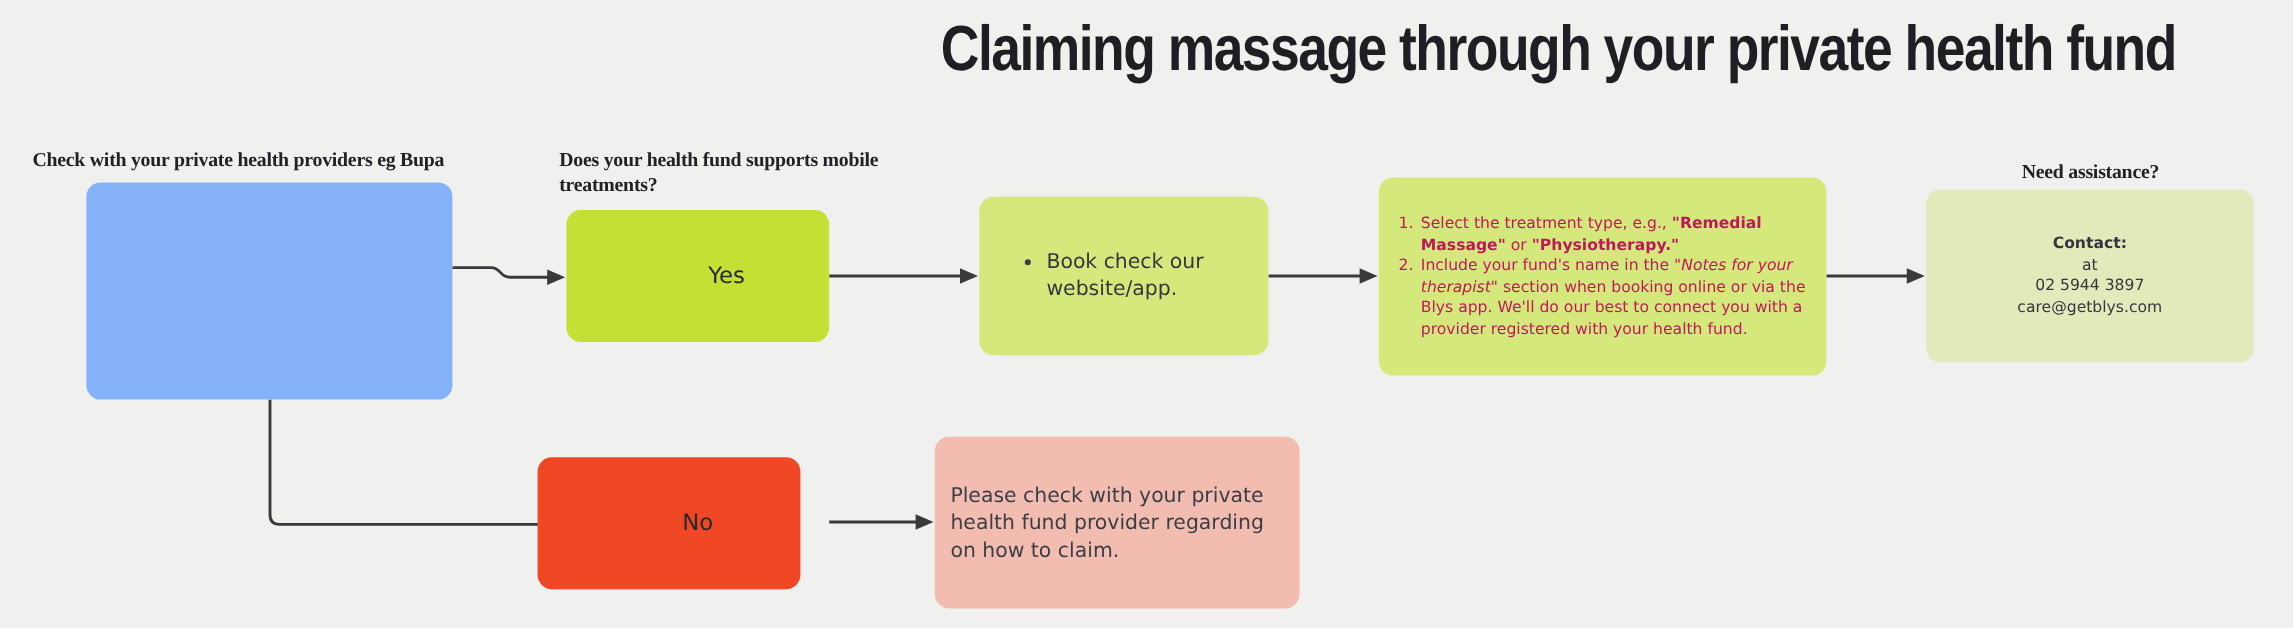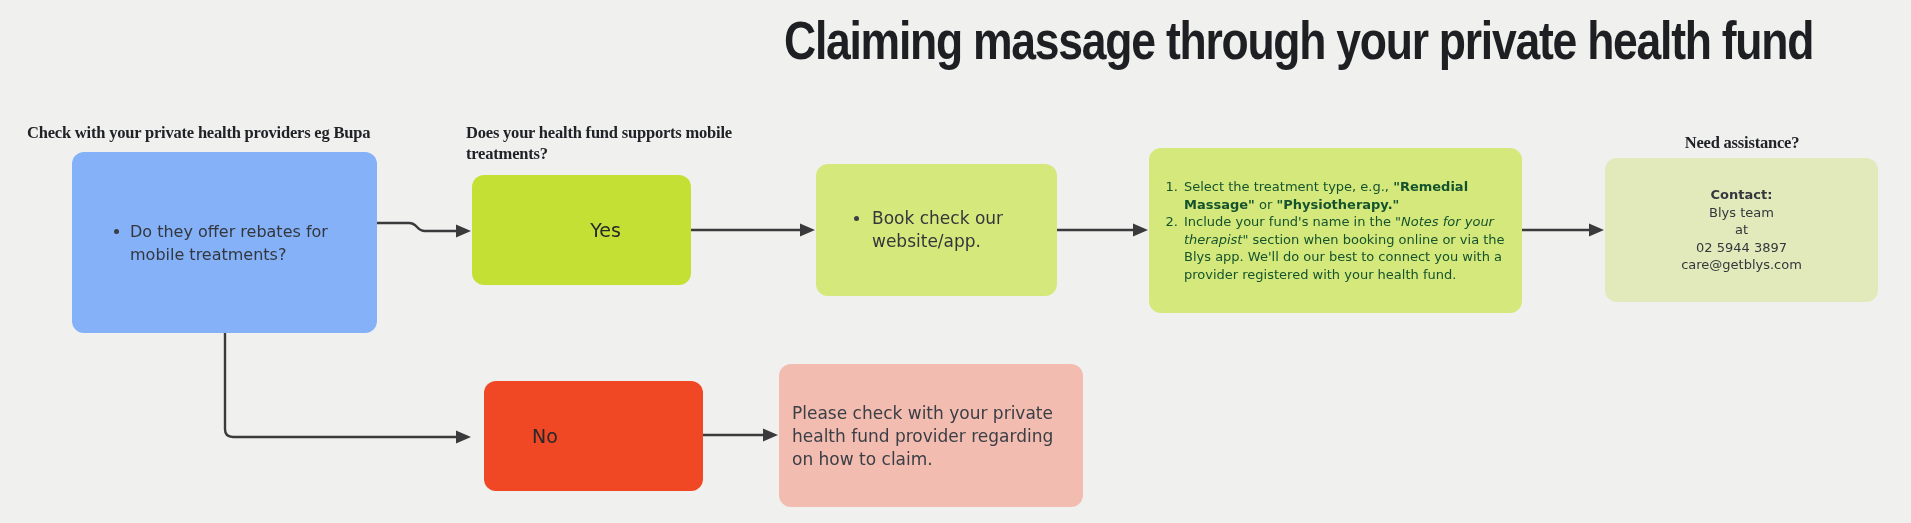--- a/index.html
+++ b/index.html
@@ -19,30 +19,30 @@
   #hdr-check{left:27px;top:122px;width:440px;}
   #hdr-fund{left:466px;top:122px;width:345px;}
   #hdr-assist{left:1638px;top:132px;width:208px;text-align:center;}
 
   .node{position:absolute;border-radius:12px;display:flex;align-items:center;}
   #box-check{left:72px;top:152px;width:305px;height:181px;background:#85b1f8;}
   #box-yes{left:472px;top:175px;width:219px;height:110px;background:#c5e034;justify-content:center;}
   #box-book{left:816px;top:164px;width:241px;height:132px;background:#d5e87b;}
   #box-steps{left:1149px;top:148px;width:373px;height:165px;background:#d5e87b;}
   #box-assist{left:1605px;top:158px;width:273px;height:144px;background:#e2eabc;justify-content:center;text-align:center;}
-  #box-no{left:484px;top:381px;width:219px;height:110px;background:#f04724;}
+  #box-no{left:448px;top:381px;width:219px;height:110px;background:#f04724;justify-content:center;}
   #box-pink{left:779px;top:364px;width:304px;height:143px;background:#f3bcb1;}
 
   ul.dot-list{list-style:none;margin:0;padding:0 19px 0 40px;font-size:16px;line-height:23px;color:#33373d;}
   ul.dot-list li{position:relative;padding-left:18px;}
   ul.dot-list li::before{content:"";position:absolute;left:2px;top:9px;width:5px;height:5px;border-radius:50%;background:#3a3e45;}
   #box-book ul.dot-list{padding:0 16px 0 36px;font-size:17px;}
   #box-book ul.dot-list li{padding-left:20px;}
 
-  ol.steps{margin:0;padding:0 8px 0 33px;font-size:13px;line-height:17.5px;color:#14532d;}
+  ol.steps{margin:0;padding:0 8px 0 33px;font-size:13px;line-height:17.5px;color:#be185d;}
   ol.steps li{padding-left:2px;margin:0;}
   ol.steps b{font-weight:700;}
   ol.steps i{font-style:italic;}
 
   .yn-label{font-size:19px;color:#26282c;margin-left:48px;}
   .assist-inner{width:100%;font-size:13px;line-height:17.5px;color:#33373d;}
   .assist-inner .contact{font-weight:700;}
   .assist-lines{list-style:none;margin:0;padding:0;}
   .pink-text{padding:2px 16px 0 13px;font-size:17px;line-height:23px;color:#3a3e45;}
 </style>
@@ -81,21 +81,20 @@
   <div class="title-wrap">
     <span class="title">Claiming massage through your private health fund</span>
   </div>
 
   <div id="hdr-check" class="col-hdr">Check with your private health providers eg Bupa</div>
   <div id="hdr-fund" class="col-hdr">Does your health fund supports mobile treatments?</div>
   <div id="hdr-assist" class="col-hdr">Need assistance?</div>
 
   <div id="box-check" class="node">
     <ul class="dot-list">
-        <li><span>Do they offer rebates for mobile treatments?</span></li>
       </ul>
   </div>
 
   <div id="box-yes" class="node">
     <span class="yn-label">Yes</span>
   </div>
 
   <div id="box-book" class="node">
     <ul class="dot-list">
         <li><span>Book check our website/app.</span></li>
@@ -106,21 +105,20 @@
     <ol class="steps">
         <li><span>Select the treatment type, e.g., </span><b>"Remedial Massage"</b><span> or </span><b>"Physiotherapy."</b></li>
         <li><span>Include your fund's name in the </span><i>"Notes for your therapist"</i><span> section when booking online or via the Blys app. We'll do our best to connect you with a provider registered with your health fund.</span></li>
       </ol>
   </div>
 
   <div id="box-assist" class="node">
     <div class="assist-inner">
       <div class="contact">Contact:</div>
       <ul class="assist-lines">
-          <li><span>Blys team</span></li>
           <li><span>at</span></li>
           <li><span>02 5944 3897</span></li>
           <li><span>care@getblys.com</span></li>
         </ul>
     </div>
   </div>
 
   <div id="box-no" class="node">
     <span class="yn-label">No</span>
   </div>

